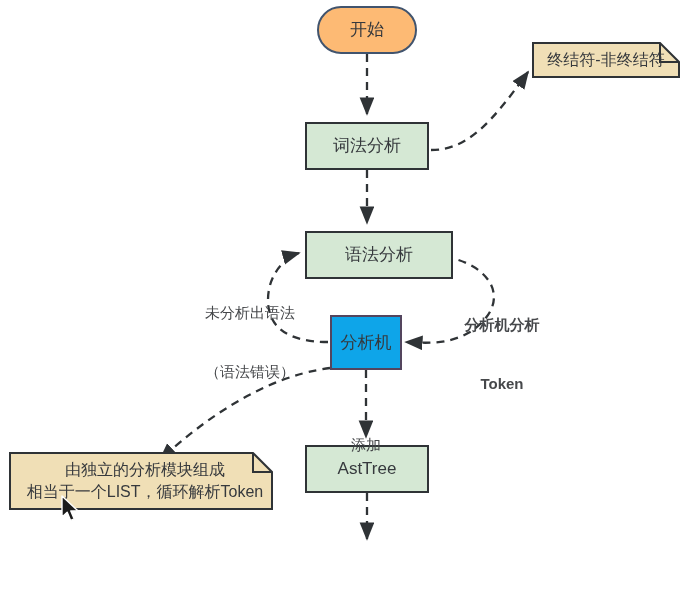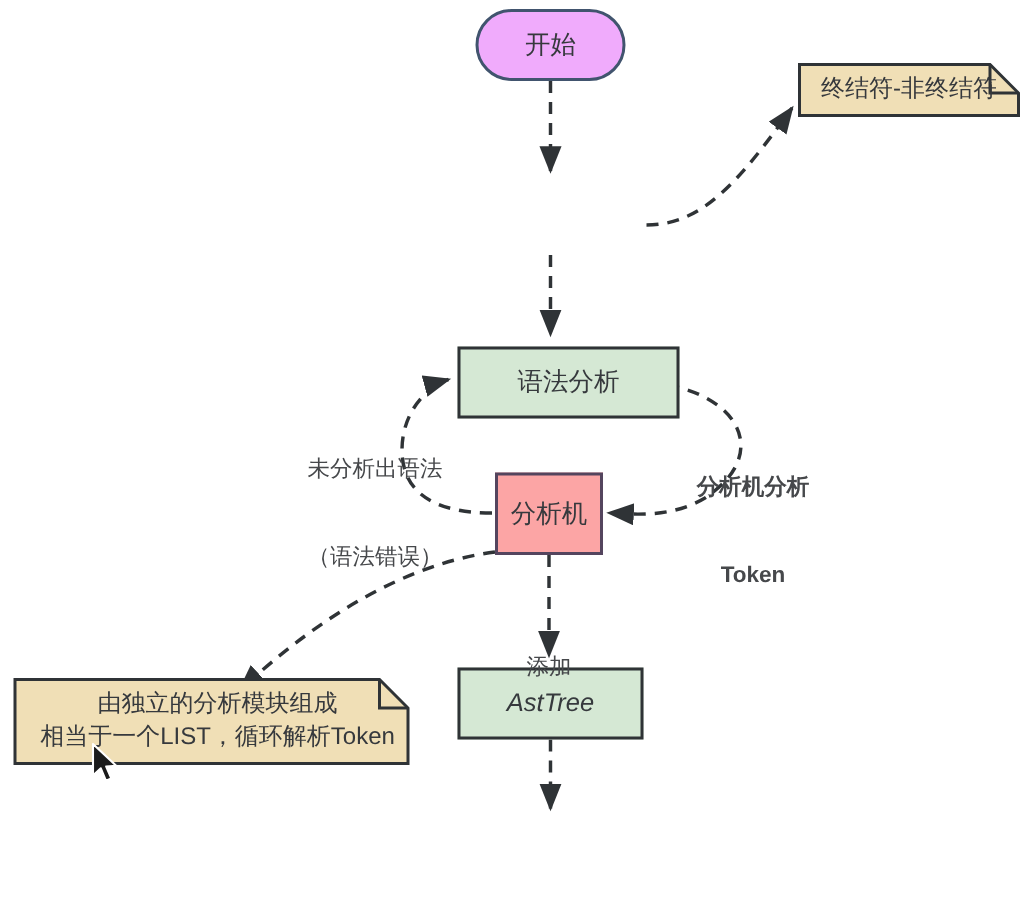--- a/index.html
+++ b/index.html
@@ -11,23 +11,23 @@
     position:relative;
   }
   #canvas{position:absolute;left:0;top:0;width:681px;height:606px;}
   svg.layer{position:absolute;left:0;top:0;width:681px;height:606px;overflow:visible;}
 
   .node{position:absolute;box-sizing:border-box;display:flex;align-items:center;
         justify-content:center;text-align:center;color:#36393d;
         border:2px solid #2f3336;}
   .node span{display:block;line-height:1.25;}
 
-  .terminal{background:#f0abfc;border-color:#41546e;border-radius:26px;font-size:17px;}
+  .terminal{background:#fdba74;border-color:#41546e;border-radius:26px;font-size:17px;}
   .process{background:#d5e8d4;border-color:#2f3336;font-size:17px;}
-  .machine{background:#fca5a5;border-color:#54455e;font-size:17px;}
+  .machine{background:#0ea5e9;border-color:#54455e;font-size:17px;}
 
   .note{position:absolute;box-sizing:border-box;background:#f0dfb6;
         color:#36393d;font-size:16px;display:flex;align-items:center;
         justify-content:center;text-align:center;line-height:1.4;}
   .note .noteinner{position:relative;z-index:2;padding:0 6px;}
 
   .edge-label{position:absolute;color:#46484b;font-size:15px;line-height:1.3;
               text-align:center;white-space:pre;}
 
   .cursor{position:absolute;z-index:50;pointer-events:none;}
@@ -70,30 +70,33 @@
 
   <div class="note" style="left:10px;top:453px;width:270px;height:56px;border:0;background:none;flex-direction:column;">
     <span class="noteinner">由独立的分析模块组成</span>
     <span class="noteinner">相当于一个LIST，循环解析Token</span>
   </div>
 
   <div class="node terminal" style="left:317px;top:6px;width:100px;height:48px;">
     <span>开始</span>
   </div>
 
+  <div class="node process" style="left:305px;top:122px;width:124px;height:48px;">
+    <span>词法分析</span>
+  </div>
 
   <div class="node process" style="left:305px;top:231px;width:148px;height:48px;">
     <span>语法分析</span>
   </div>
 
   <div class="node machine" style="left:330px;top:315px;width:72px;height:55px;">
     <span>分析机</span>
   </div>
 
-  <div class="node process" style="left:305px;top:445px;width:124px;height:48px;font-style:italic;">
+  <div class="node process" style="left:305px;top:445px;width:124px;height:48px;">
     <span>AstTree</span>
   </div>
 
 
   <div class="edge-label" style="left:185px;top:264px;width:130px;">
     <div>未分析出语法</div>
     <div>（语法错误）</div>
   </div>
 
   <div class="edge-label" style="left:447px;top:276px;width:110px;font-weight:bold;">

